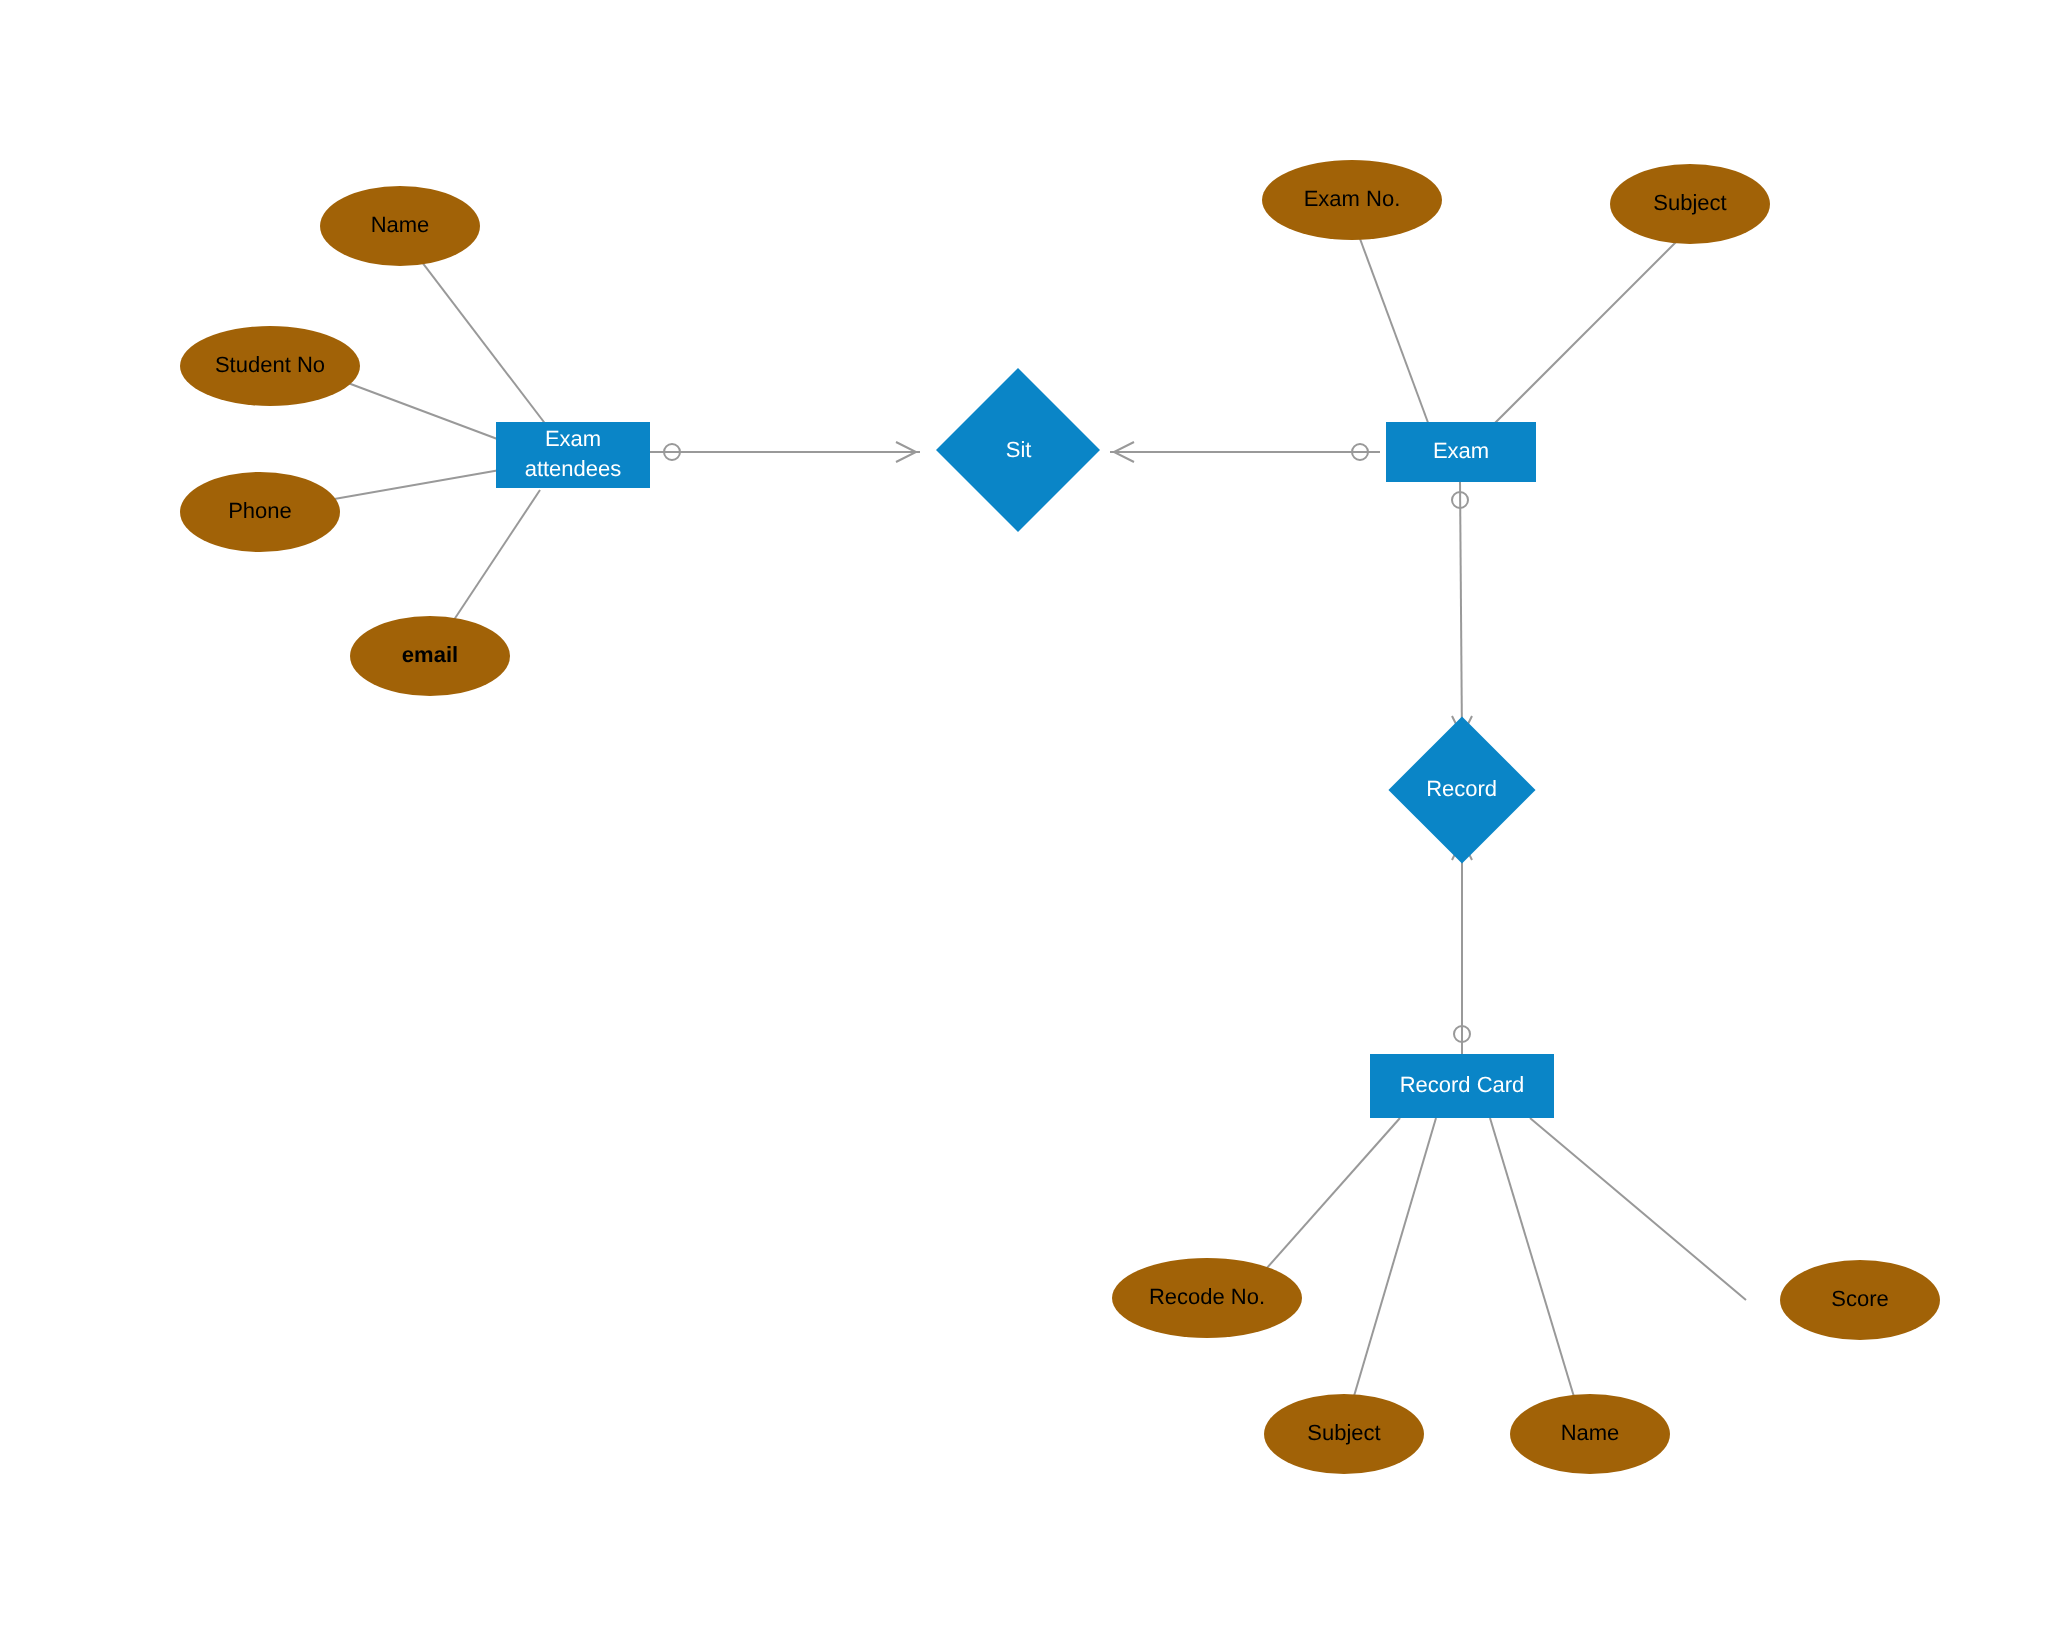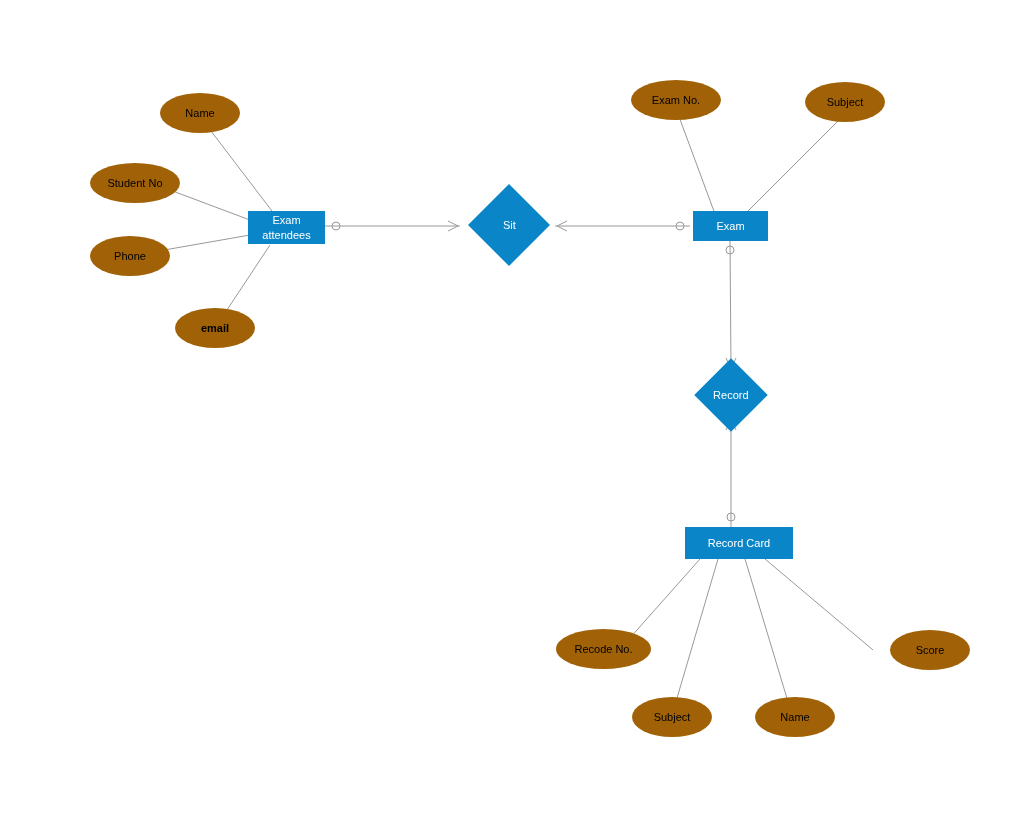--- a/index.html
+++ b/index.html
@@ -44,21 +44,21 @@
   <line x1="745" y1="559" x2="792" y2="715" stroke="#999" stroke-width="1"></line>
   <line x1="765" y1="559" x2="873" y2="650" stroke="#999" stroke-width="1"></line>
 </svg>
 
 <div class="entity" style="left:248px; top:211px; width:77px; height:33px;">
   <span>Exam attendees</span>
 </div>
 <div class="entity" style="left:693px; top:211px; width:75px; height:30px;">
   <span>Exam</span>
 </div>
-<div class="entity" style="left:685px; top:527px; width:108px; height:32px;">
+<div class="entity" style="left:685px; top:527px; width:92px; height:32px;">
   <span>Record Card</span>
 </div>
 
 <div class="relationship" style="left:480px; top:196px; width:58px; height:58px;">
   <span>Sit</span>
 </div>
 <div class="relationship" style="left:705px; top:369px; width:52px; height:52px;">
   <span>Record</span>
 </div>
 

